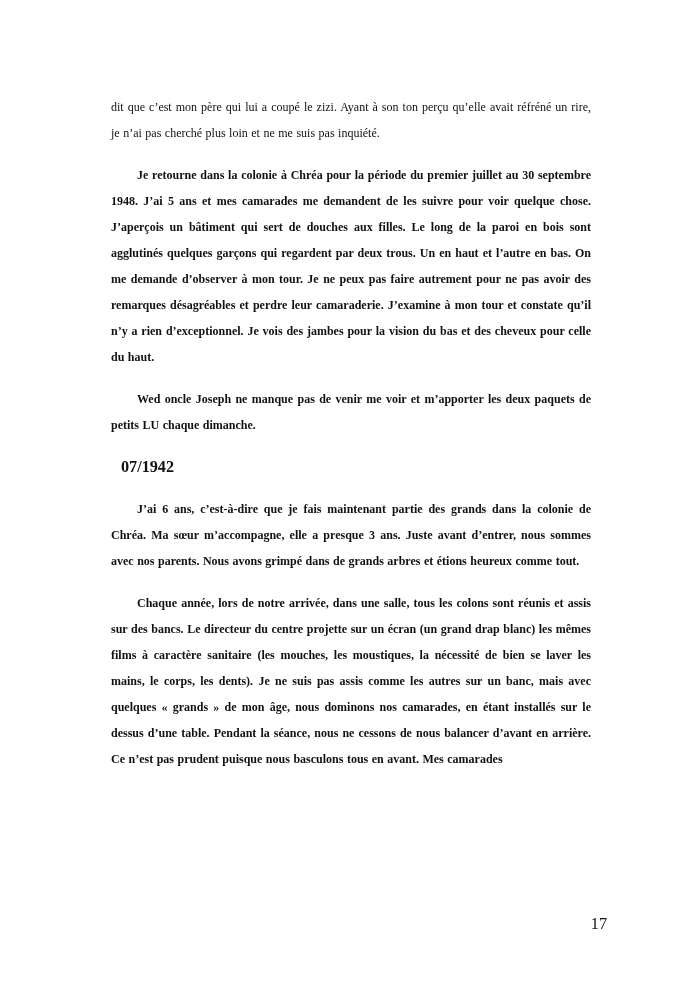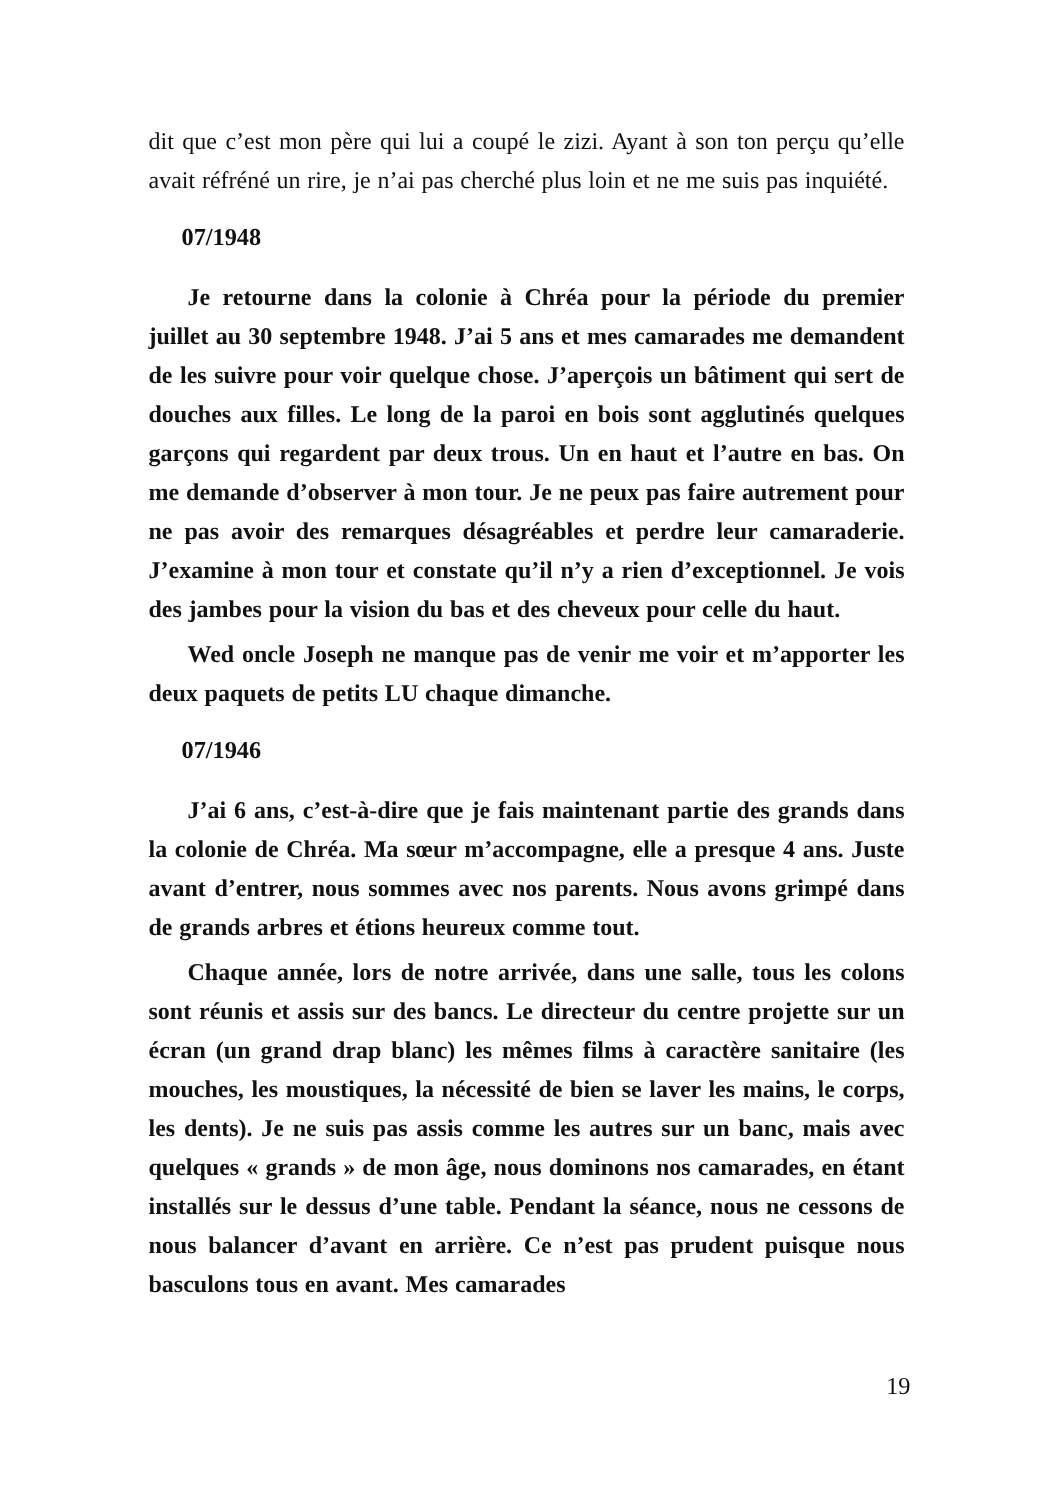--- a/index.html
+++ b/index.html
@@ -16,22 +16,22 @@
   }
   .page {
     position: relative;
     box-sizing: border-box;
     width: 700px;
     height: 992px;
     background: #ffffff;
     padding: 78px 93px 0 95px;
   }
   .body-text p {
-    margin: 4px;
-    font-size: 16px;
+    margin: 16px;
+    font-size: 12px;
     line-height: 26px;
     text-align: justify;
     text-justify: inter-word;
     word-spacing: 0.5px;
   }
   .body-text p.indent {
     text-indent: 26px;
     font-weight: bold;
   }
   .body-text .heading {
@@ -51,27 +51,26 @@
     color: #111111;
   }
 </style>
 </head>
 <body>
 
 <div class="page">
   <div class="body-text">
     <p>dit que c’est mon père qui lui a coupé le zizi. Ayant à son ton perçu qu’elle avait réfréné un rire, je n’ai pas cherché plus loin et ne me suis pas inquiété.</p>
 
-    <p class="heading">07/1948</p>
 
     <p class="indent">Je retourne dans la colonie à Chréa pour la période du premier juillet au 30 septembre 1948. J’ai 5 ans et mes camarades me demandent de les suivre pour voir quelque chose. J’aperçois un bâtiment qui sert de douches aux filles. Le long de la paroi en bois sont agglutinés quelques garçons qui regardent par deux trous. Un en haut et l’autre en bas. On me demande d’observer à mon tour. Je ne peux pas faire autrement pour ne pas avoir des remarques désagréables et perdre leur camaraderie. J’examine à mon tour et constate qu’il n’y a rien d’exceptionnel. Je vois des jambes pour la vision du bas et des cheveux pour celle du haut.</p>
 
     <p class="indent">Wed oncle Joseph ne manque pas de venir me voir et m’apporter les deux paquets de petits LU chaque dimanche.</p>
 
-    <p class="heading">07/1946</p>
+    <p class="heading">07/1942</p>
 
-    <p class="indent">J’ai 6 ans, c’est-à-dire que je fais maintenant partie des grands dans la colonie de Chréa. Ma sœur m’accompagne, elle a presque 4 ans. Juste avant d’entrer, nous sommes avec nos parents. Nous avons grimpé dans de grands arbres et étions heureux comme tout.</p>
+    <p class="indent">J’ai 6 ans, c’est-à-dire que je fais maintenant partie des grands dans la colonie de Chréa. Ma sœur m’accompagne, elle a presque 3 ans. Juste avant d’entrer, nous sommes avec nos parents. Nous avons grimpé dans de grands arbres et étions heureux comme tout.</p>
 
     <p class="indent">Chaque année, lors de notre arrivée, dans une salle, tous les colons sont réunis et assis sur des bancs. Le directeur du centre projette sur un écran (un grand drap blanc) les mêmes films à caractère sanitaire (les mouches, les moustiques, la nécessité de bien se laver les mains, le corps, les dents). Je ne suis pas assis comme les autres sur un banc, mais avec quelques « grands » de mon âge, nous dominons nos camarades, en étant installés sur le dessus d’une table. Pendant la séance, nous ne cessons de nous balancer d’avant en arrière. Ce n’est pas prudent puisque nous basculons tous en avant. Mes camarades</p>
   </div>
 
-  <div class="page-number">19</div>
+  <div class="page-number">17</div>
 </div>
 
 </body></html>

